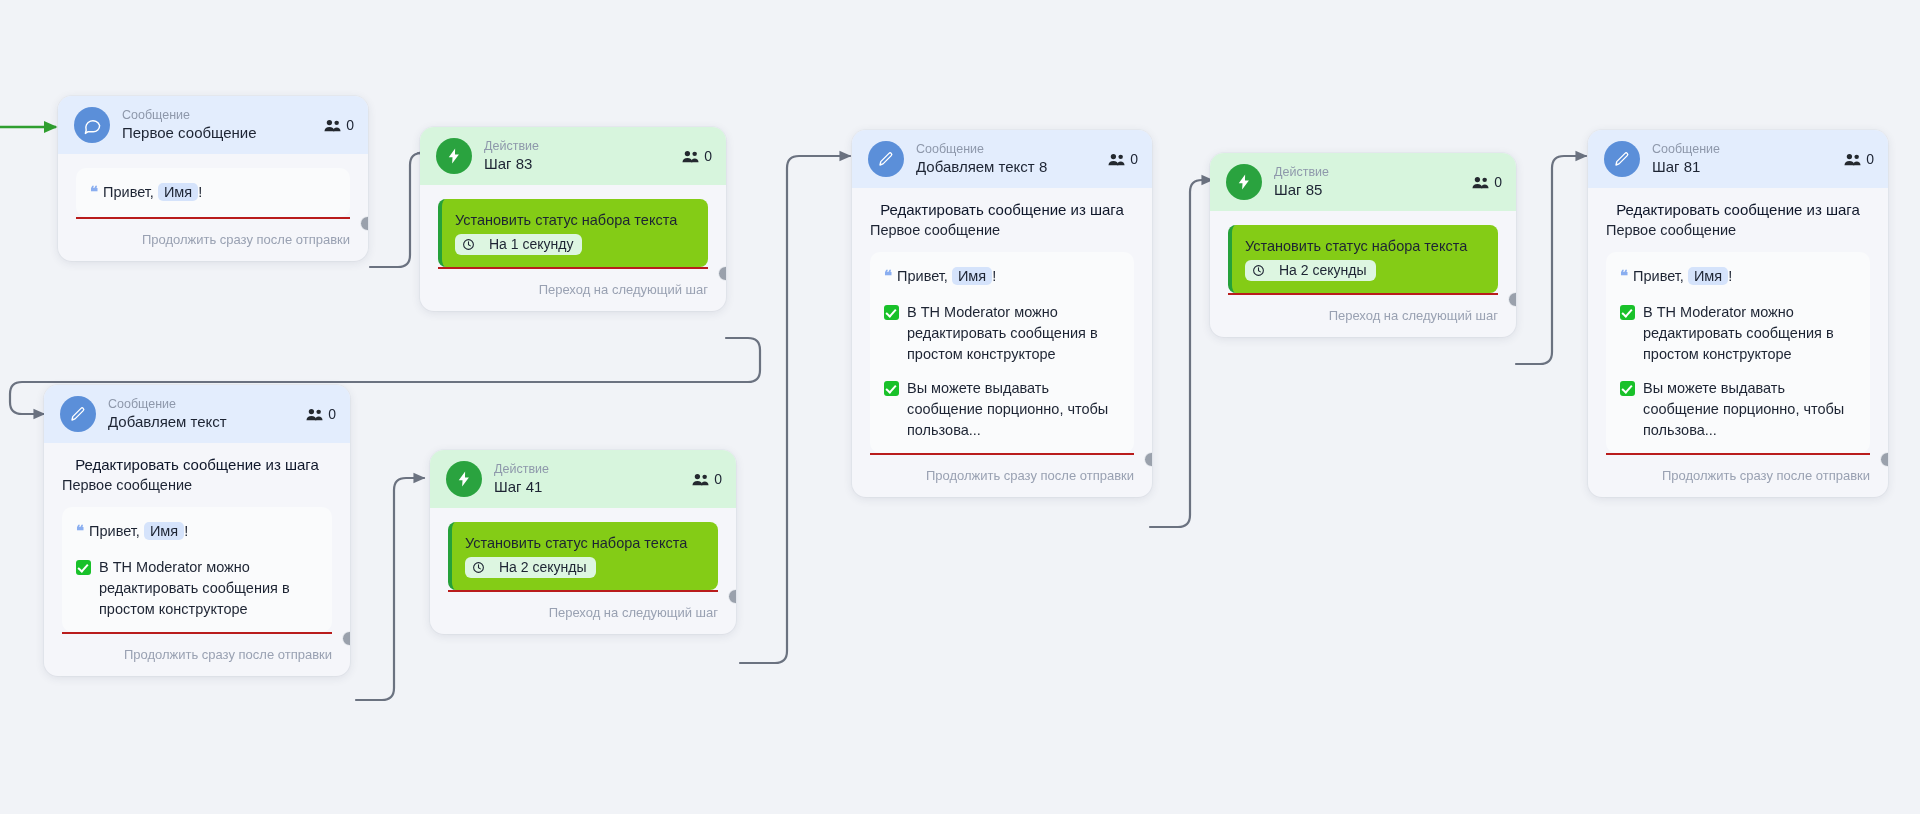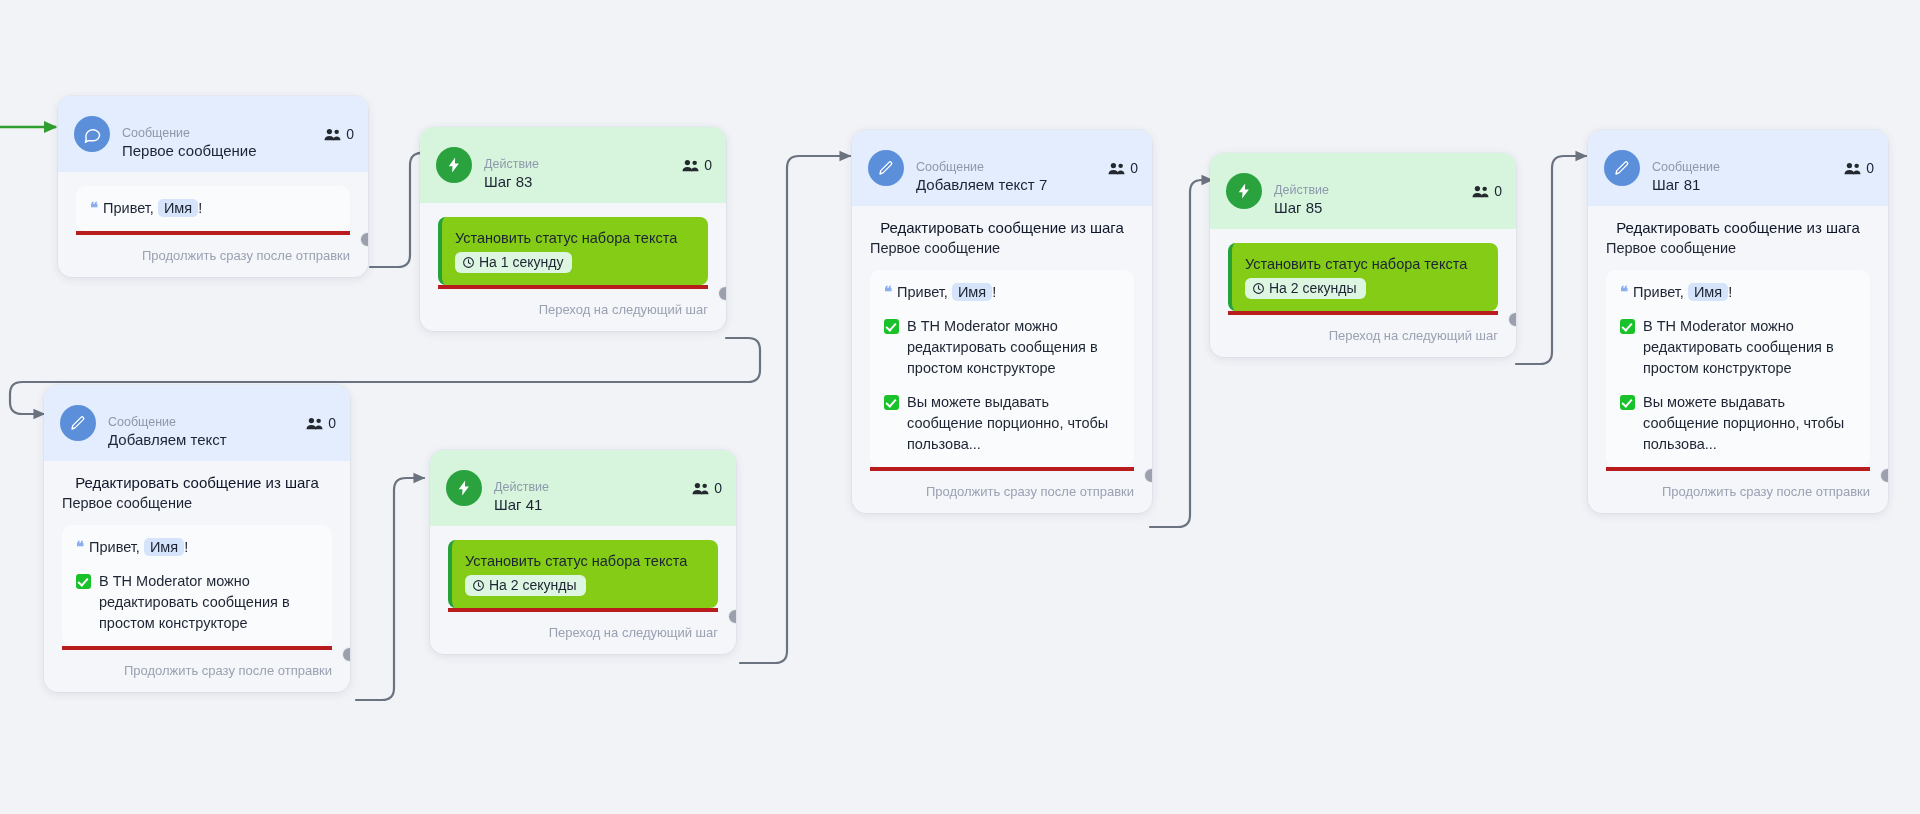--- a/index.html
+++ b/index.html
@@ -41,21 +41,21 @@
   .avatar {
     width: 36px; height: 36px;
     border-radius: 50%;
     background: #5b8fd9;
     display: flex; align-items: center; justify-content: center;
     flex: 0 0 36px;
   }
   .node.action .avatar { background: #2aa33f; }
   .avatar svg { display: block; }
 
-  .head-text { flex: 1 1 auto; min-width: 0; margin-top: 19px; }
+  .head-text { flex: 1 1 auto; min-width: 0; }
   .head-kind {
     font-size: 12.5px;
     color: #8e98ab;
     line-height: 15px;
     white-space: nowrap;
   }
   .head-title {
     font-size: 15px;
     color: #1d2433;
     line-height: 20px;
@@ -85,21 +85,21 @@
     line-height: 20px;
     margin-bottom: 12px;
   }
 
   
   .bubble {
     background: #fafbfc;
     border-radius: 10px;
     padding: 11px 14px 12px 14px;
   }
-  .greet { font-size: 14.5px; color: #1d2433; line-height: 21px; white-space: nowrap; }
+  .greet { font-size: 14.5px; color: #1d2433; line-height: 26px; white-space: nowrap; }
   .quote-mark { color: #8aaef0; font-weight: bold; margin-right: 5px; font-size: 15px; }
   .var-chip {
     background: #d5e3fb;
     border-radius: 5px;
     padding: 1px 6px;
     color: #1d2433;
   }
   .bullet {
     display: flex;
     gap: 8px;
@@ -130,34 +130,34 @@
   .action-item {
     background: #84cc16;
     border-radius: 8px;
     border-left: 4px solid #25a13a;
     padding: 11px 14px 12px 13px;
   }
   .action-title {
     font-size: 14.5px; color: #1d2433; line-height: 21px;
   }
   .delay-chip {
-    display: inline-flex; align-items: center; gap: 4px;
+    display: inline-flex; align-items: center; gap: 14px;
     background: #ddf6e1;
     border-radius: 6px;
     padding: 2px 9px 3px 7px;
     font-size: 14px;
     color: #1d2433;
     margin-top: 3px;
   }
   .delay-chip svg { display: block; }
 
   .node-foot {
     margin: 0 18px;
     padding: 13px 0 14px 0;
-    border-top: 4px solid #b91c1c;
+    border-top: 2px solid #b91c1c;
     text-align: right;
     font-size: 13px;
     color: #99a1b2;
     white-space: nowrap;
   }
   .port {
     position: absolute;
     width: 15px; height: 15px;
     border-radius: 50%;
     background: #9aa1ac;
@@ -344,21 +344,21 @@
 
   <div class="node message" style="left:852px; top:130px; width:300px;">
     <div class="node-head">
       <div class="avatar">
         <svg width="18" height="18" viewBox="0 0 24 24" fill="none" stroke="#ffffff" stroke-width="1.8">
           <path d="M4 20l1-4.5L16 4.5a2.1 2.1 0 0 1 3 3L8 18.5 4 20z" stroke-linejoin="round"></path>
         </svg>
       </div>
       <div class="head-text">
         <div class="head-kind">Сообщение</div>
-        <div class="head-title">Добавляем текст 7</div>
+        <div class="head-title">Добавляем текст 8</div>
       </div>
       <div class="head-count">
         <svg width="17" height="13" viewBox="0 0 22 16" fill="#24292f">
           <circle cx="7" cy="4.2" r="3.4"></circle>
             <path d="M0.6 15.6c0-3.6 2.9-5.6 6.4-5.6s6.4 2 6.4 5.6z"></path>
           <circle cx="16.4" cy="4.6" r="2.9"></circle>
             <path d="M11.6 15.6c0-3.2 2.3-4.9 4.9-4.9s4.9 1.7 4.9 4.9z"></path>
         </svg>
         <span>0</span>
       </div>

